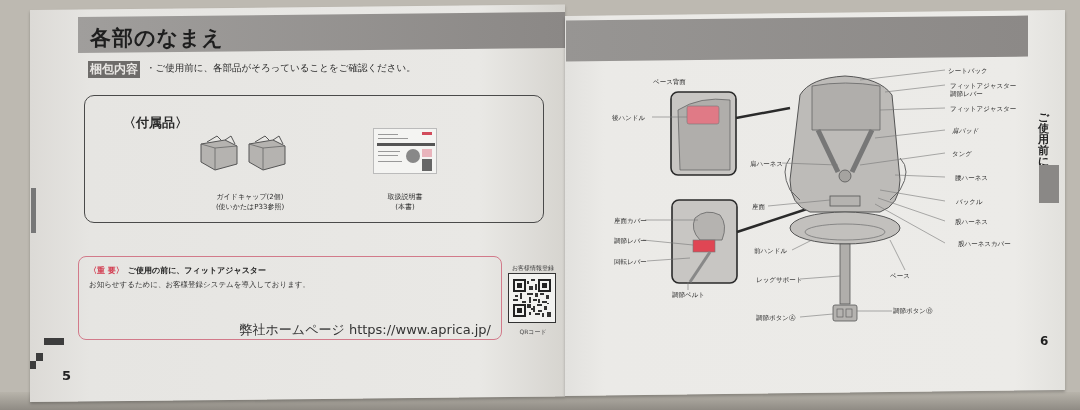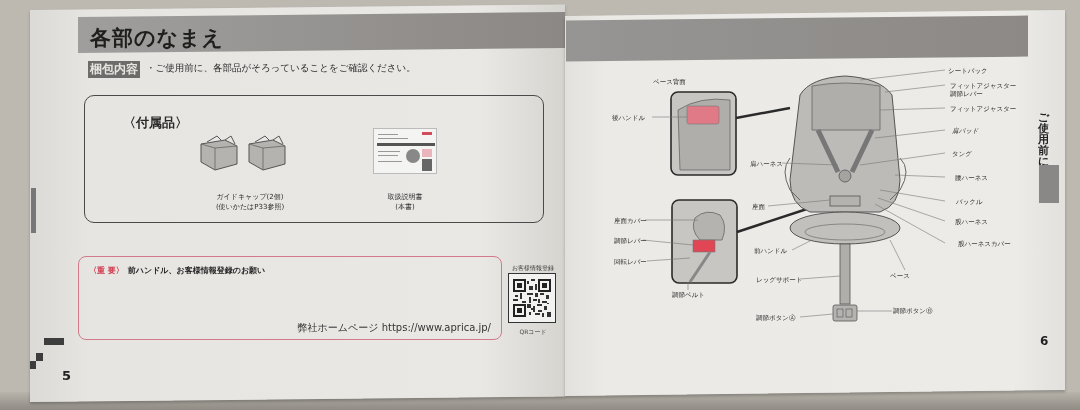--- a/index.html
+++ b/index.html
@@ -72,21 +72,21 @@
     border: 1.8px solid #d27a8a; border-radius: 8px;
   }
   .notice-title {
     position: absolute; left: 10px; top: 8px; font-size: 8px; font-weight: bold; color: #222;
   }
   .notice-title .tag { color: #d23a4e; margin-right: 4px; }
   .notice-body {
     position: absolute; left: 10px; top: 22px; width: 410px; font-size: 7.5px; line-height: 11px; color: #333;
   }
   .notice-url {
-    position: absolute; right: 10px; top: 64px; font-size: 10px; color: #333;
+    position: absolute; right: 10px; top: 64px; font-size: 13px; color: #333;
   }
   .qr-label { position: absolute; left: 507px; top: 264px; font-size: 6px; color: #333; width: 52px; text-align: center; }
   .qr-frame {
     position: absolute; left: 508px; top: 273px; width: 48px; height: 50px;
     border: 1.5px solid #333; background: #f2f2f0; padding: 4px;
   }
   .qr-code { width: 100%; height: 100%; }
   .qr-caption { position: absolute; left: 507px; top: 328px; font-size: 6px; color: #444; width: 52px; text-align: center; }
 
   .side-mark { position: absolute; left: 31px; top: 188px; width: 5px; height: 45px; background: #777; }
@@ -151,23 +151,24 @@
     <div class="dark"></div>
   </div>
   <div class="manual-caption" style="left:280px; top:96px; width:80px;">
     <div>取扱説明書</div>
     <div>(本書)</div>
   </div>
 </div>
 
 <div class="notice-box">
   <div class="notice-title">
-    <span class="tag">〈重 要〉</span><span>前ハンドル、お客様情報登録のお願い</span>
+    <span class="tag">〈重 要〉</span><span>ご使用の前に、フィットアジャスター</span>
   </div>
   <div class="notice-body">
+    <div>お知らせするために、お客様登録システムを導入しております。</div>
   </div>
   <div class="notice-url">弊社ホームページ https://www.aprica.jp/</div>
 </div>
 
 <div class="qr-label">お客様情報登録</div>
 <div class="qr-frame">
   <svg class="qr-code" viewBox="0 0 21 21" shape-rendering="crispEdges">
     <rect x="0" y="0" width="7" height="7" fill="#222"></rect>
       <rect x="1" y="1" width="5" height="5" fill="#f2f2f0"></rect>
       <rect x="2" y="2" width="3" height="3" fill="#222"></rect>

